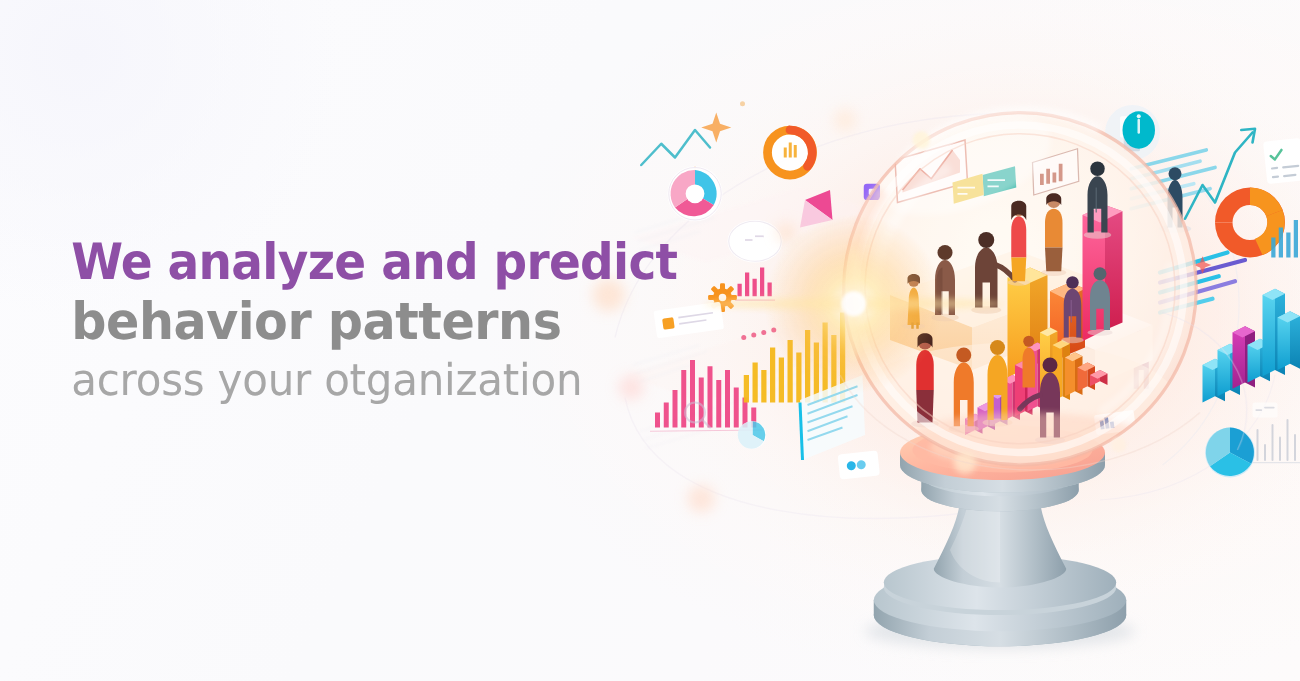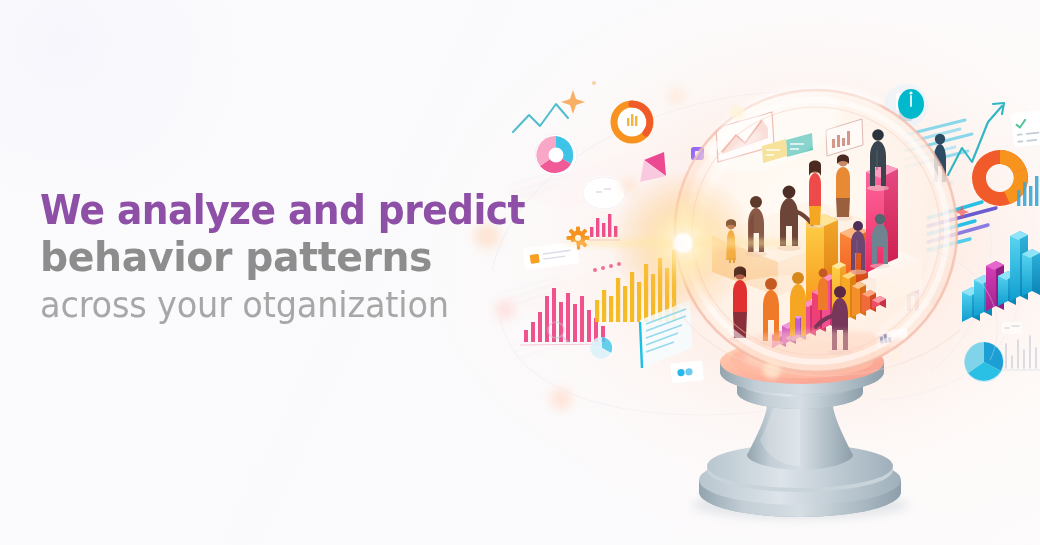--- a/index.html
+++ b/index.html
@@ -12,21 +12,21 @@
   #stage{
     position:relative;width:1040px;height:545px;overflow:hidden;
     background:
       radial-gradient(ellipse 620px 420px at 80% 46%, rgba(255,238,232,0.85) 0%, rgba(255,247,243,0.45) 42%, rgba(252,252,254,0) 72%),
       radial-gradient(ellipse 300px 300px at 6% 8%, rgba(246,246,252,1) 0%, rgba(252,252,254,0) 70%),
       linear-gradient(115deg,#fcfcfe 0%,#fafafc 38%,#fbfafc 62%,#fdfbfb 100%);
   }
 
   
   .headline{
-    position:absolute;left:40px;top:188px;width:470px;
+    position:absolute;left:57px;top:188px;width:470px;
     -webkit-font-smoothing:antialiased;
   }
   .hl-line1{
     font-size:40px;line-height:44px;font-weight:bold;
     color:#8e4fa6;letter-spacing:-0.6px;
     font-family:"DejaVu Sans", sans-serif;
     transform:scaleX(0.94);transform-origin:left center;
     white-space:nowrap;
   }
   .hl-line2{

